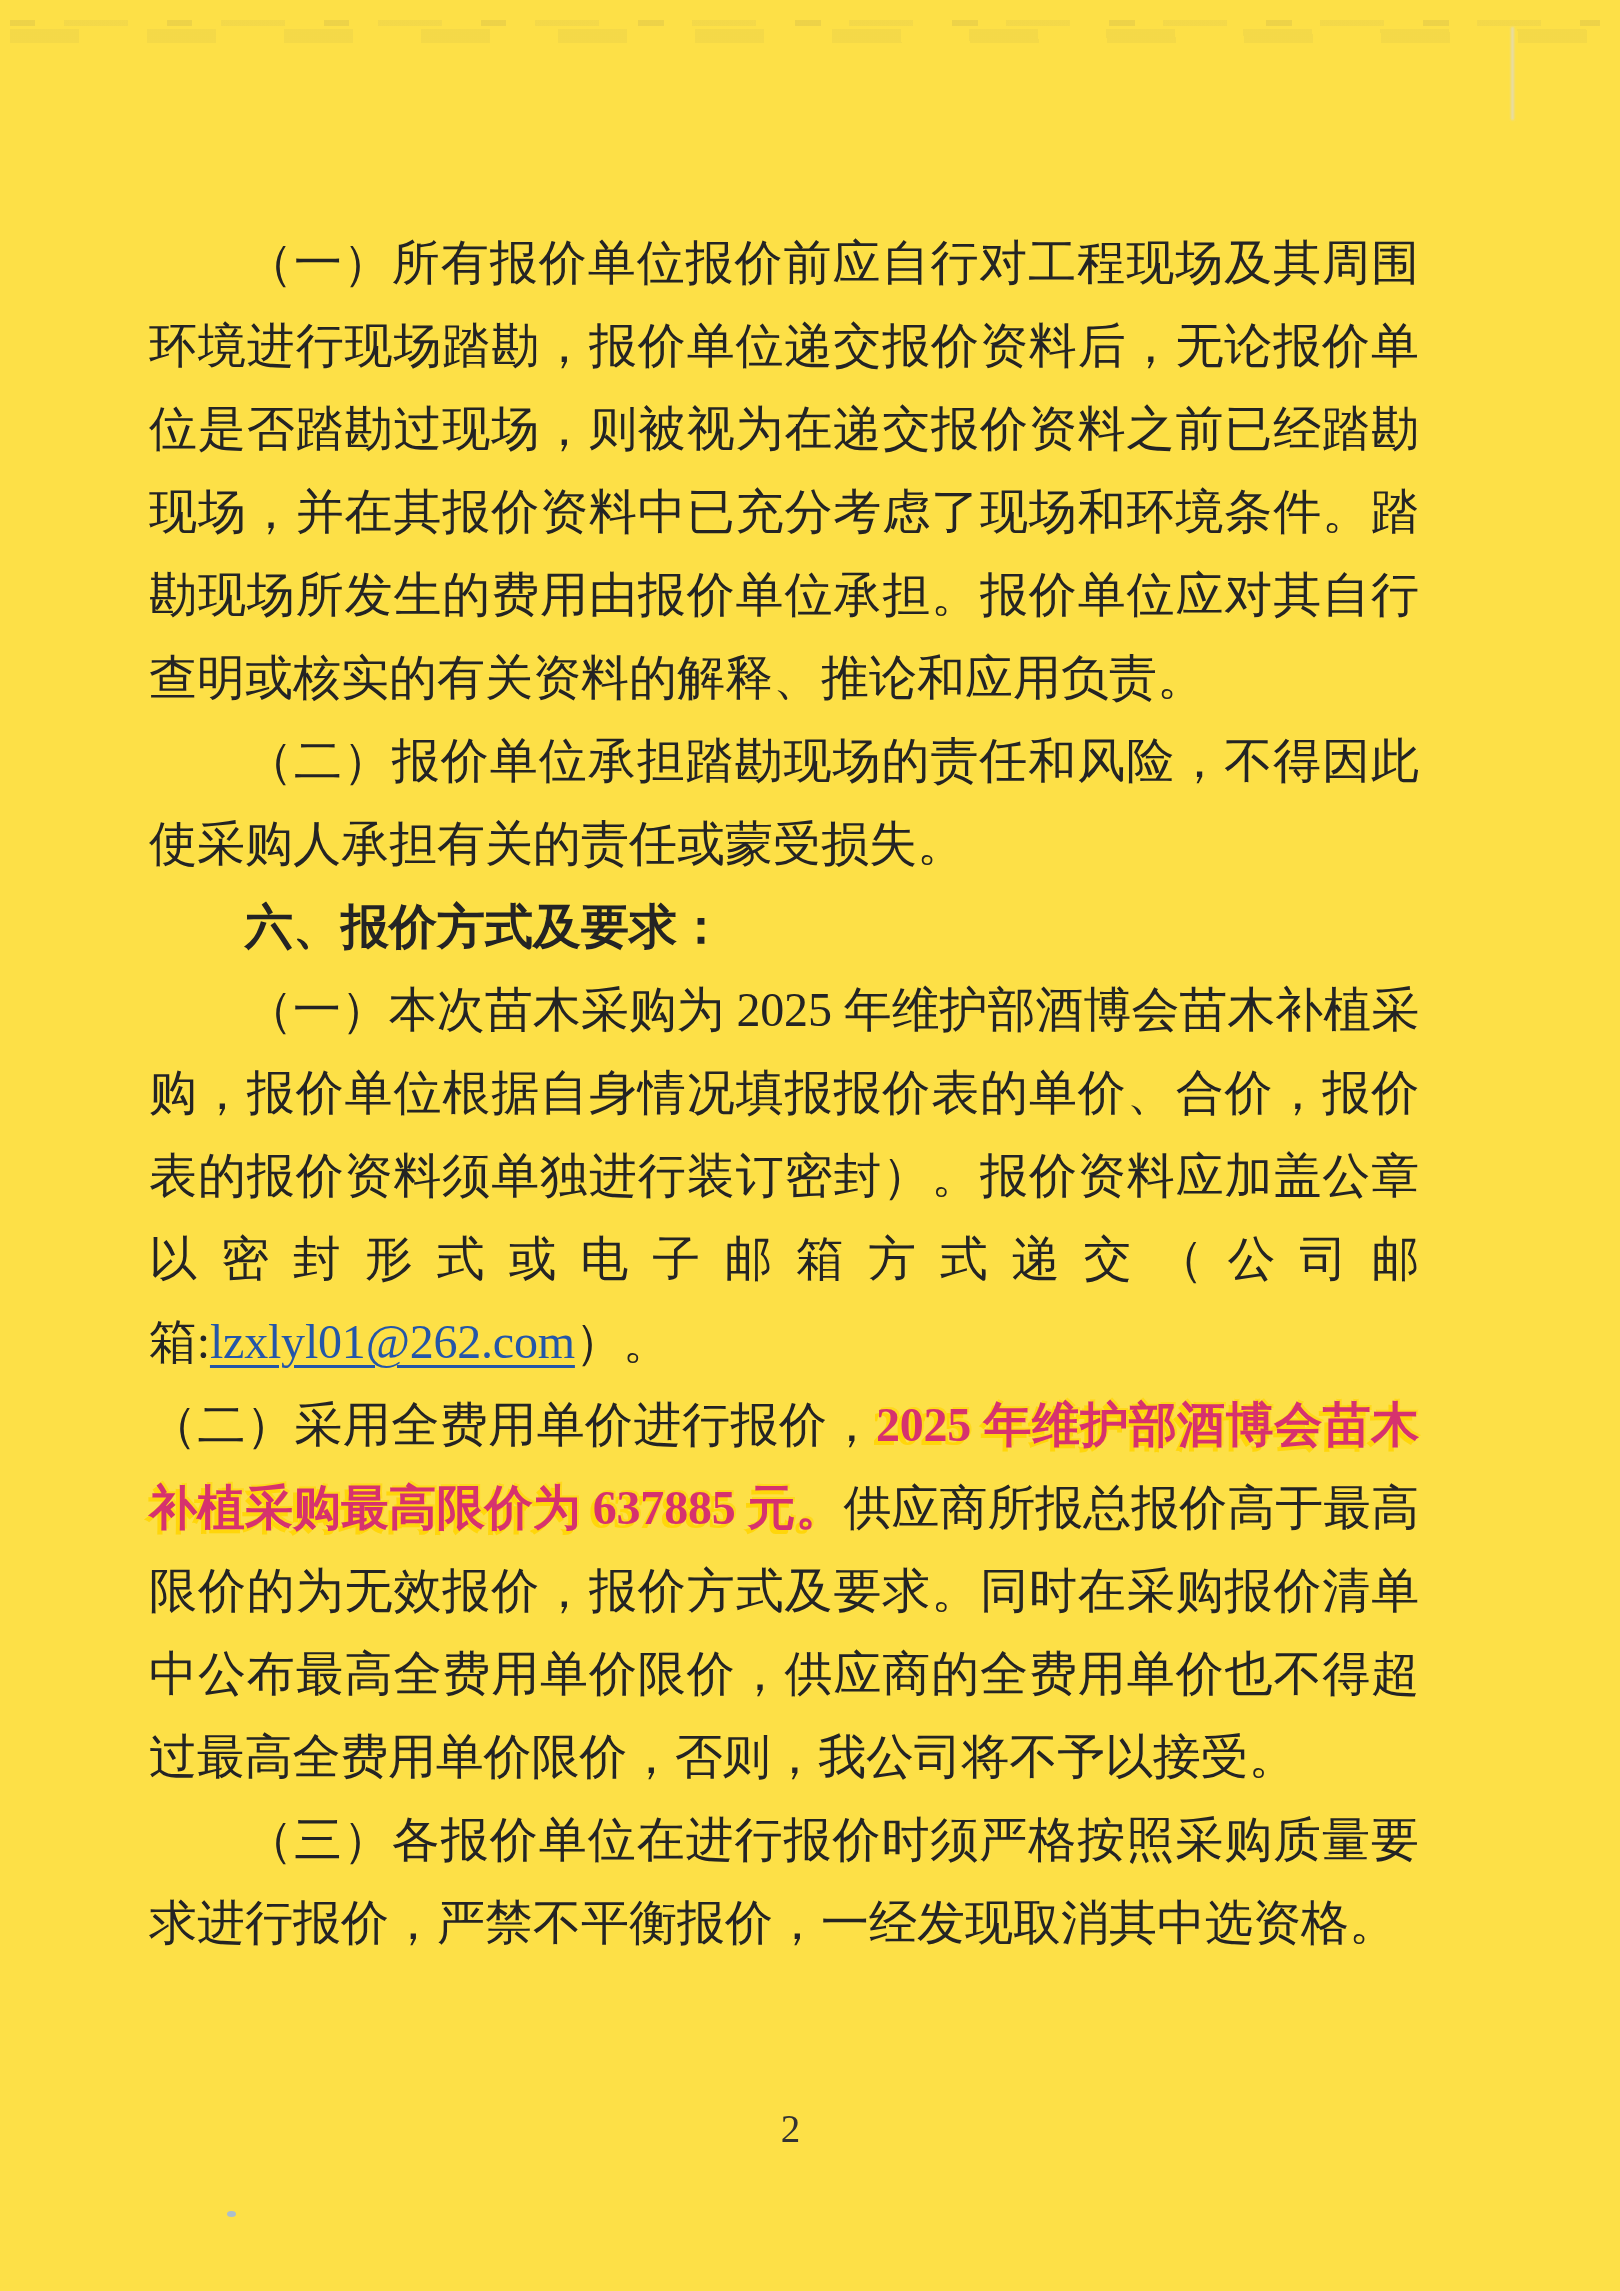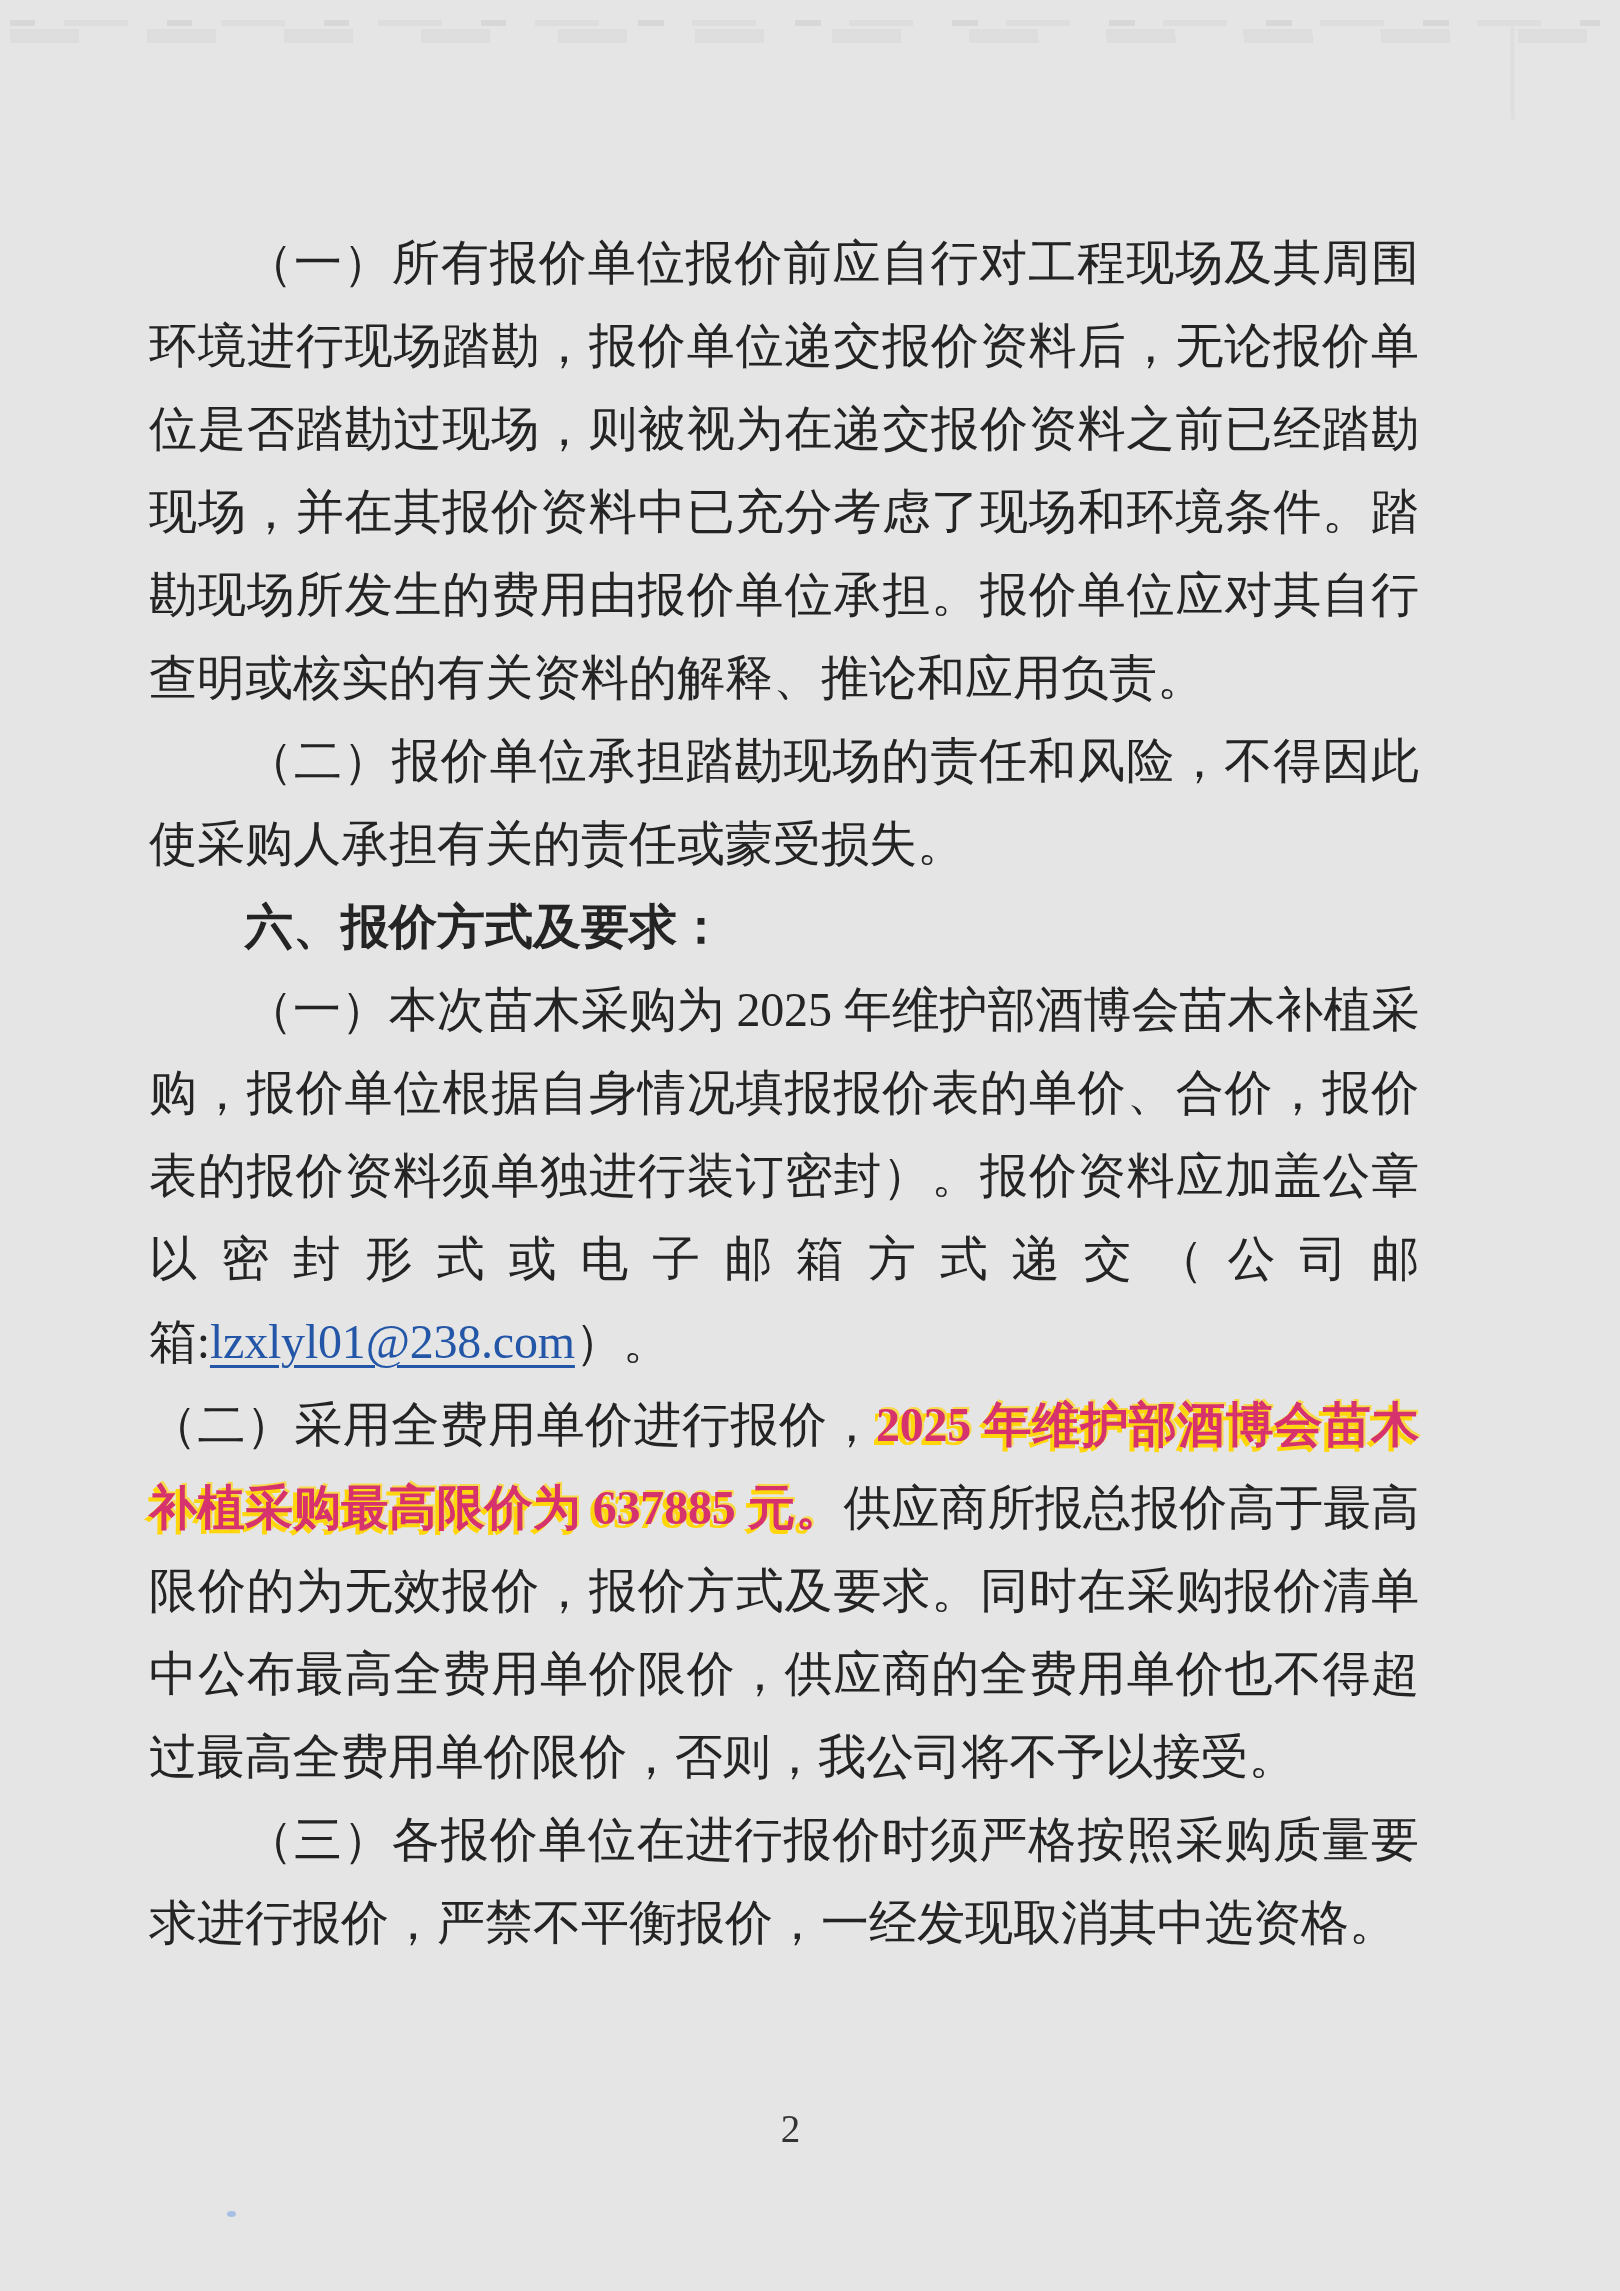--- a/index.html
+++ b/index.html
@@ -7,21 +7,21 @@
     padding: 0;
     width: 1620px;
     height: 2292px;
     background: #ffffff;
     overflow: hidden;
   }
   .page {
     position: relative;
     width: 1620px;
     height: 2292px;
-    background: #e5e5e5;
+    background: #fde047;
     font-family: "Liberation Serif", "DejaVu Serif", serif;
     color: #242424;
   }
   
   .scan-band {
     position: absolute;
     top: 13.7px; left: 9.8px; right: 19.6px;
     height: 29px;
     background:
       repeating-linear-gradient(90deg,
@@ -118,21 +118,21 @@
     <p>
       <span>（二）报价单位承担踏勘现场的责任和风险，不得因此使采购人承担有关的责任或蒙受损失。</span>
     </p>
 
 
     <p>
       <span class="b">六、报价方式及要求：</span>
     </p>
 
     <p class="snug">
-      <span>（一）本次苗木采购为 2025 年维护部酒博会苗木补植采购，报价单位根据自身情况填报报价表的单价、合价，报价表的报价资料须单独进行装订密封）。报价资料应加盖公章以密封形式或电子邮箱方式递交（公司邮箱:</span><span class="email-tail"><span class="link">lzxlyl01@238.com</span><span>）。</span></span>
+      <span>（一）本次苗木采购为 2025 年维护部酒博会苗木补植采购，报价单位根据自身情况填报报价表的单价、合价，报价表的报价资料须单独进行装订密封）。报价资料应加盖公章以密封形式或电子邮箱方式递交（公司邮箱:</span><span class="email-tail"><span class="link">lzxlyl01@262.com</span><span>）。</span></span>
     </p>
 
     <p class="no-indent snug">
       <span>（二）采用全费用单价进行报价，</span><span class="hl">2025 年维护部酒博会苗木补植采购最高限价为 637885 元。</span><span>供应商所报总报价高于最高限价的为无效报价，报价方式及要求。同时在采购报价清单中公布最高全费用单价限价，供应商的全费用单价也不得超过最高全费用单价限价，否则，我公司将不予以接受。</span>
     </p>
 
     <p>
       <span>（三）各报价单位在进行报价时须严格按照采购质量要求进行报价，严禁不平衡报价，一经发现取消其中选资格。</span>
     </p>
 

